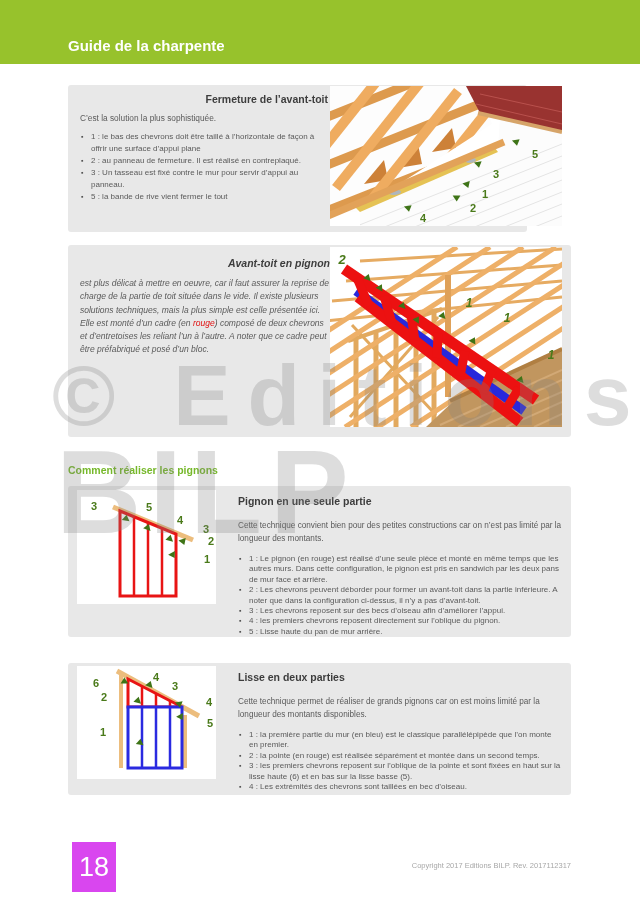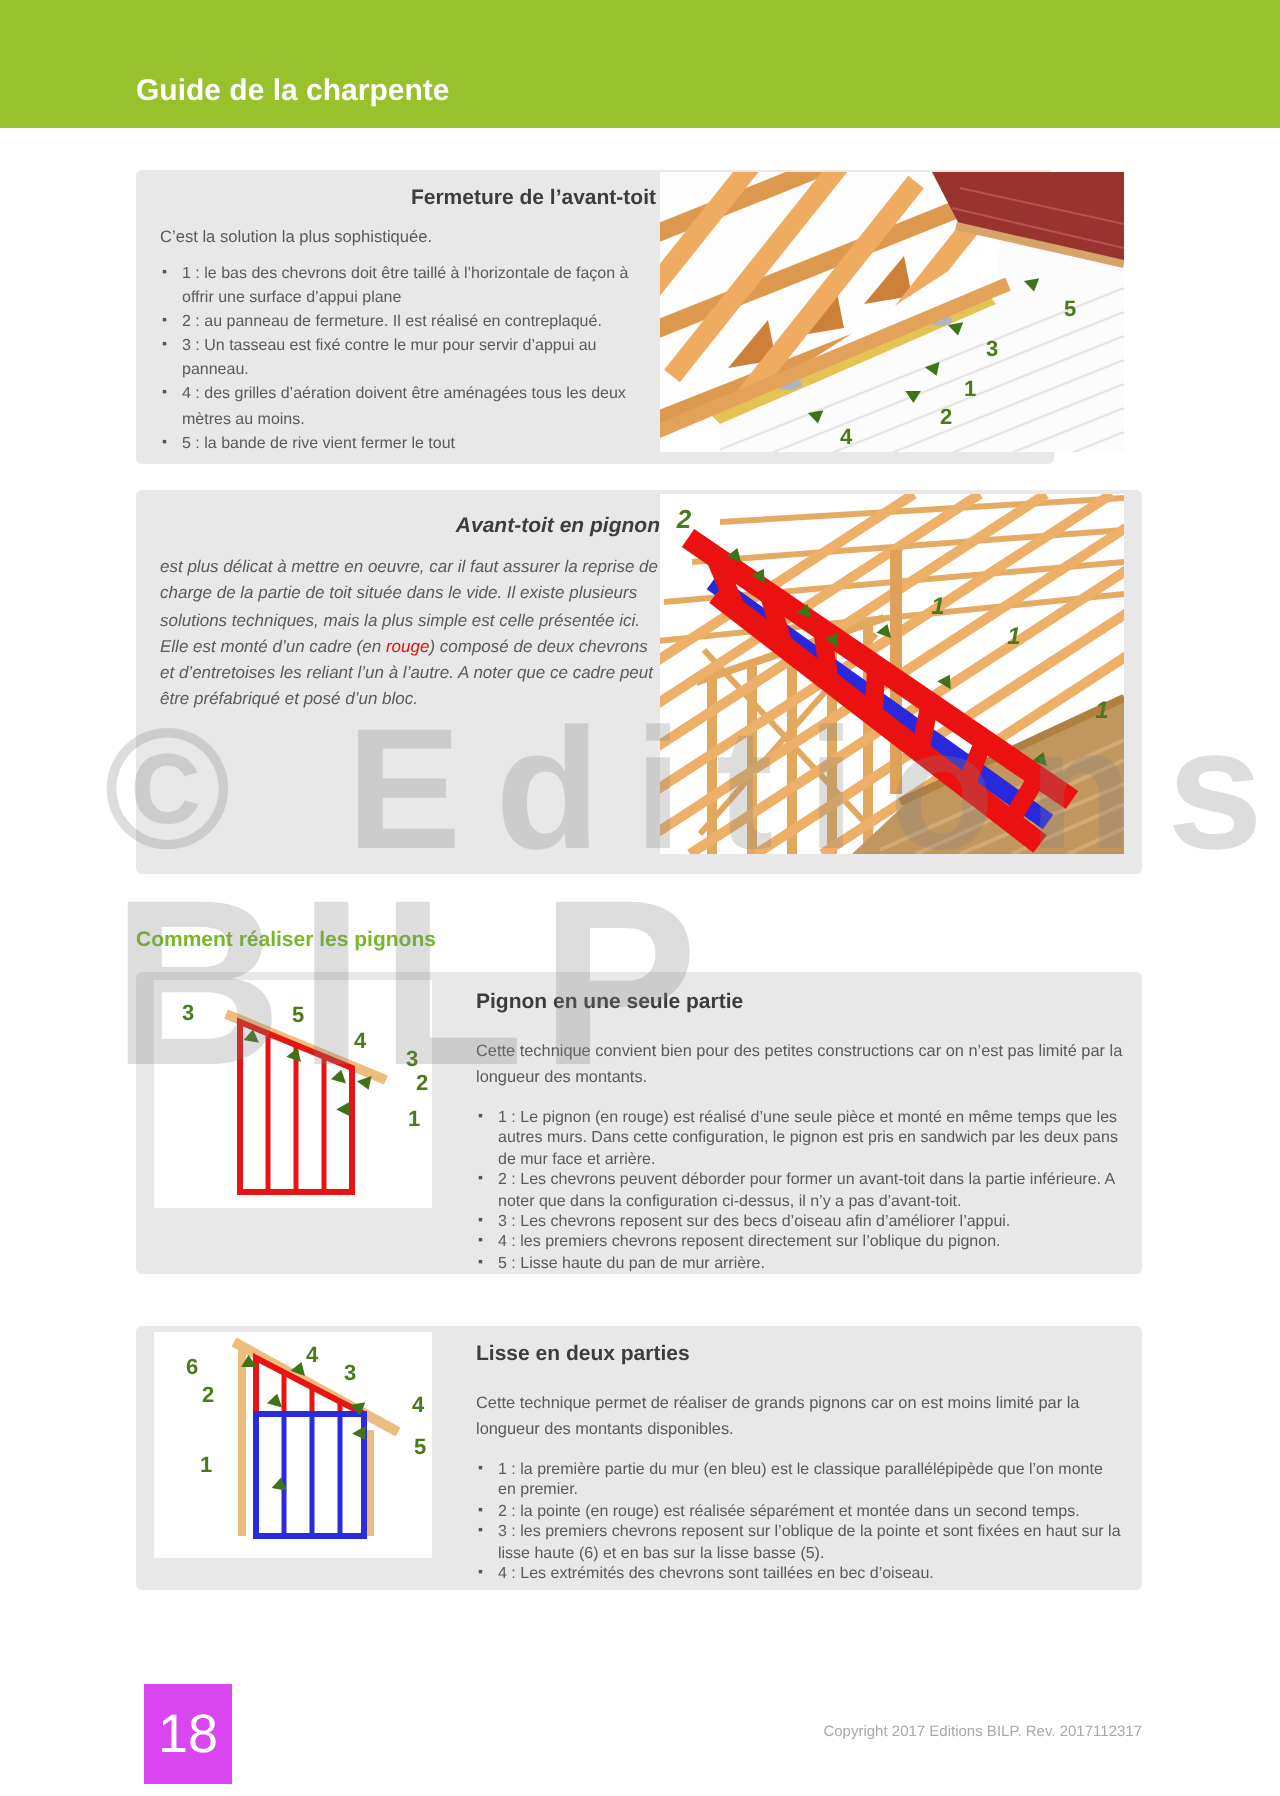--- a/index.html
+++ b/index.html
@@ -71,21 +71,20 @@
     <div class="header-title">Guide de la charpente</div>
   </div>
 
   <div class="gbox box1">
     <div class="t-col t1">
       <div class="box-title">Fermeture de l’avant-toit</div>
       <p class="intro">C’est la solution la plus sophistiquée.</p>
       <div class="bl">1 : le bas des chevrons doit être taillé à l’horizontale de façon à offrir une surface d’appui plane</div>
       <div class="bl">2 : au panneau de fermeture. Il est réalisé en contreplaqué.</div>
       <div class="bl">3 : Un tasseau est fixé contre le mur pour servir d’appui au panneau.</div>
-      <div class="bl">4 : des grilles d’aération doivent être aménagées tous les deux mètres au moins.</div>
       <div class="bl">5 : la bande de rive vient fermer le tout</div>
     </div>
 
     <svg class="figsvg fig1" width="232" height="140" viewBox="0 0 232 140">
       <rect width="232" height="140" fill="#ffffff"></rect>
       <defs>
         <clipPath id="roofc">
             <polygon points="0,0 148,0 162,38 26,126 0,126"></polygon>
           </clipPath>
         <clipPath id="wallc">

